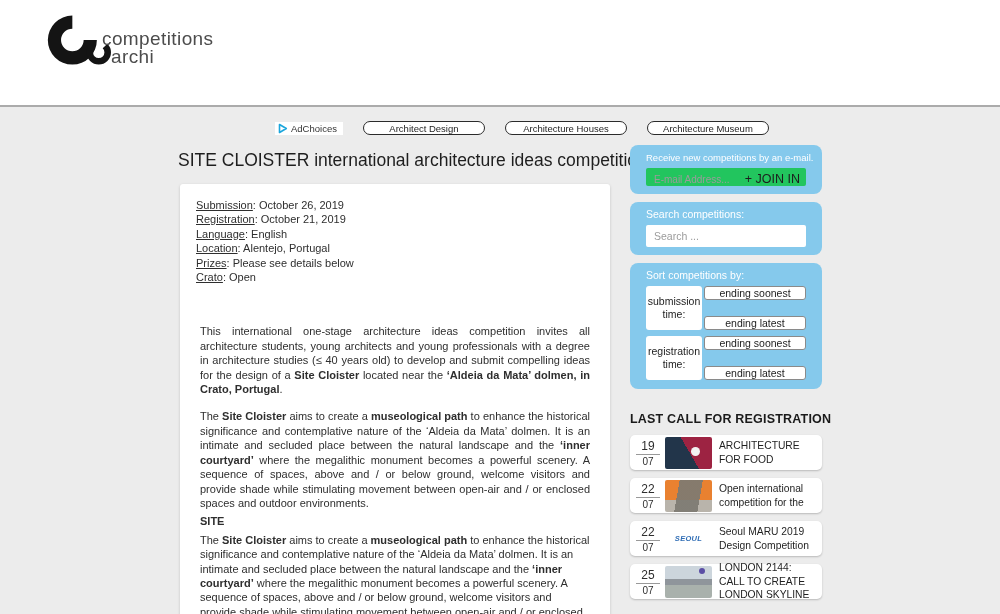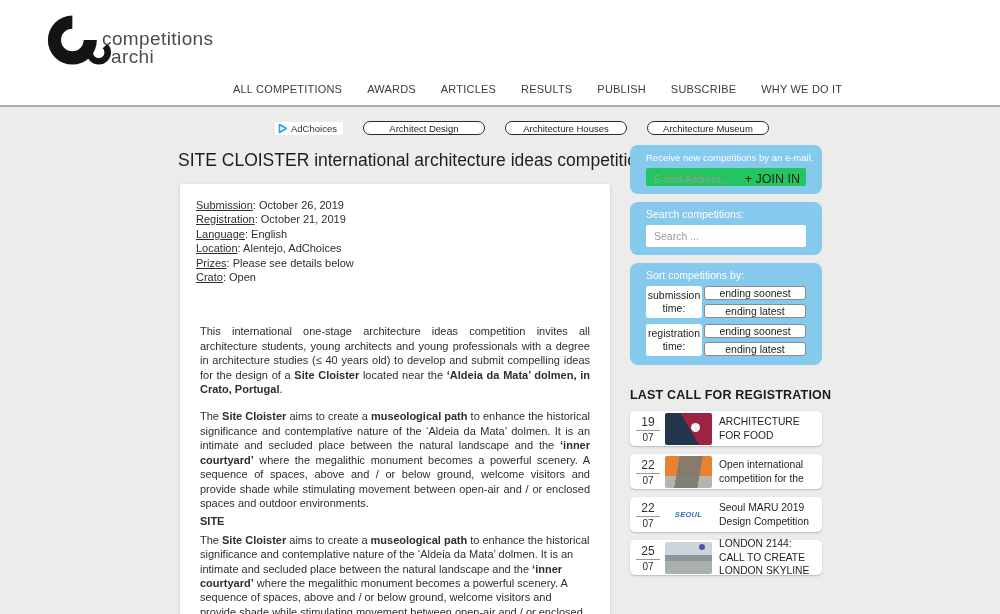--- a/index.html
+++ b/index.html
@@ -35,21 +35,21 @@
   .box-title{color:#fff;font-size:10.5px;margin:0 0 4px 0;line-height:13px}
   .subscribe-title{text-align:center;white-space:nowrap;font-size:9.5px}
   .subscribe-row{background:#22c55e;border-radius:2px;height:18px;display:flex;align-items:flex-end;padding:0 6px}
   .subscribe-input{flex:1;border:none;outline:none;font-size:10px;color:#444;min-width:0;background:transparent}
   .subscribe-input::placeholder,.search-input::placeholder{color:#9b9b9b}
   .join-btn{background:none;border:none;font-size:12.5px;color:#1d1d1d;cursor:pointer;white-space:nowrap;padding:0;font-family:inherit}
   .search-input{width:100%;box-sizing:border-box;background:#fff;border:none;border-radius:2px;height:22px;font-size:10.5px;padding:0 8px;outline:none;color:#444}
   .sort-group{display:flex;gap:2px;margin-bottom:6px}
   .sort-group:last-child{margin-bottom:1px}
   .sort-label{width:56px;background:#fff;border-radius:3px;display:flex;align-items:center;justify-content:center;text-align:center;font-size:10.5px;color:#1d1d1d;line-height:1.25;box-sizing:border-box;padding:2px 4px}
-  .sort-opts{flex:1;display:flex;flex-direction:column;gap:4px}
+  .sort-opts{flex:1;display:flex;flex-direction:column;gap:16px}
   .sort-btn{height:14px;background:#fff;border:1px solid #8a8a8a;border-radius:3px;font-size:10.5px;color:#1d1d1d;cursor:pointer;padding:0;line-height:12px;font-family:inherit}
   
   .lastcall-title{margin:23px 0 9px 0;font-size:12.5px;font-weight:bold;color:#1a1a1a;letter-spacing:.2px;white-space:nowrap}
   .lc-item{background:#fff;border-radius:5px;box-shadow:0 1px 2px rgba(0,0,0,.22);height:35px;display:flex;align-items:center;padding:0 5px 0 6px;margin-bottom:8px;cursor:pointer}
   .lc-date{width:24px;text-align:center;flex:none}
   .lc-day{display:block;font-size:12px;color:#2e2e2e;border-bottom:1px solid #999;padding-bottom:1px}
   .lc-month{display:block;font-size:10px;color:#2e2e2e;padding-top:1px}
   .lc-thumb{width:47px;height:32px;flex:none;margin-left:5px;border-radius:2px;position:relative;overflow:hidden}
   .lc-title{flex:1;padding-left:7px;font-size:10.3px;color:#1f1f1f;line-height:1.32}
   .thumb-0{background:linear-gradient(60deg,#22354a 52%,#9d2342 52%)}
@@ -68,29 +68,20 @@
 <div class="header">
   <div class="logo">
     <span>
       <svg width="66" height="60" viewBox="0 0 70 62" aria-hidden="true">
         <path d="M29 4 A26 26 0 1 0 55 30 L41 30 A12 12 0 1 1 29 18 Z" fill="#141414"></path>
         <path d="M47.8 33.8 A13 13 0 1 0 66.2 33.8 L61.2 38.8 A6 6 0 1 1 52.8 38.8 Z" fill="#141414"></path>
       </svg>
     </span>
     <span class="logo-text"><span class="l1">competitions</span><span class="l2">archi</span></span>
   </div>
-  <nav class="nav">
-      <a class="nav-item">ALL COMPETITIONS</a>
-      <a class="nav-item">AWARDS</a>
-      <a class="nav-item">ARTICLES</a>
-      <a class="nav-item">RESULTS</a>
-      <a class="nav-item">PUBLISH</a>
-      <a class="nav-item">SUBSCRIBE</a>
-      <a class="nav-item">WHY WE DO IT</a>
-    </nav>
 </div>
 
 <div class="adbar">
   <span class="adchoices">
     <svg width="10" height="11" viewBox="0 0 10 11">
       <path d="M1.5 1.5 L8.3 5.5 L1.5 9.5 Z" fill="none" stroke="#1BA6DC" stroke-width="1.6" stroke-linejoin="round"></path>
     </svg>
     <span>AdChoices</span>
   </span>
 
@@ -99,21 +90,21 @@
     <span class="pill">Architecture Museum</span>
   </div>
 
 <h1 class="page-title">SITE CLOISTER international architecture ideas competition</h1>
 
 <div class="article-card">
   <div class="details">
       <div><span class="detail-label">Submission</span><span>: October 26, 2019</span></div>
       <div><span class="detail-label">Registration</span><span>: October 21, 2019</span></div>
       <div><span class="detail-label">Language</span><span>: English</span></div>
-      <div><span class="detail-label">Location</span><span>: Alentejo, AdChoices</span></div>
+      <div><span class="detail-label">Location</span><span>: Alentejo, Portugal</span></div>
       <div><span class="detail-label">Prizes</span><span>: Please see details below</span></div>
       <div><span class="detail-label">Crato</span><span>: Open</span></div>
     </div>
   <div class="paras">
       <p class="para justify gap"><span>This international one-stage architecture ideas competition invites all architecture students, young architects and young professionals with a degree in architecture studies (≤ 40 years old) to develop and submit compelling ideas for the design of a </span><b>Site Cloister</b><span> located near the </span><b>‘Aldeia da Mata’ dolmen, in Crato, Portugal</b><span>.</span></p>
       <p class="para justify"><span>The </span><b>Site Cloister</b><span> aims to create a </span><b>museological path</b><span> to enhance the historical significance and contemplative nature of the ‘Aldeia da Mata’ dolmen. It is an intimate and secluded place between the natural landscape and the </span><b>‘inner courtyard’</b><span> where the megalithic monument becomes a powerful scenery. A sequence of spaces, above and / or below ground, welcome visitors and provide shade while stimulating movement between open-air and / or enclosed spaces and outdoor environments.</span></p>
       <p class="para "><b>SITE</b></p>
       <p class="para "><span>The </span><b>Site Cloister</b><span> aims to create a </span><b>museological path</b><span> to enhance the historical significance and contemplative nature of the ‘Aldeia da Mata’ dolmen. It is an intimate and secluded place between the natural landscape and the </span><b>‘inner courtyard’</b><span> where the megalithic monument becomes a powerful scenery. A sequence of spaces, above and / or below ground, welcome visitors and provide shade while stimulating movement between open-air and / or enclosed spaces and outdoor environments.</span></p>
       <p class="para "><span>PRIZES</span></p>
     </div>

